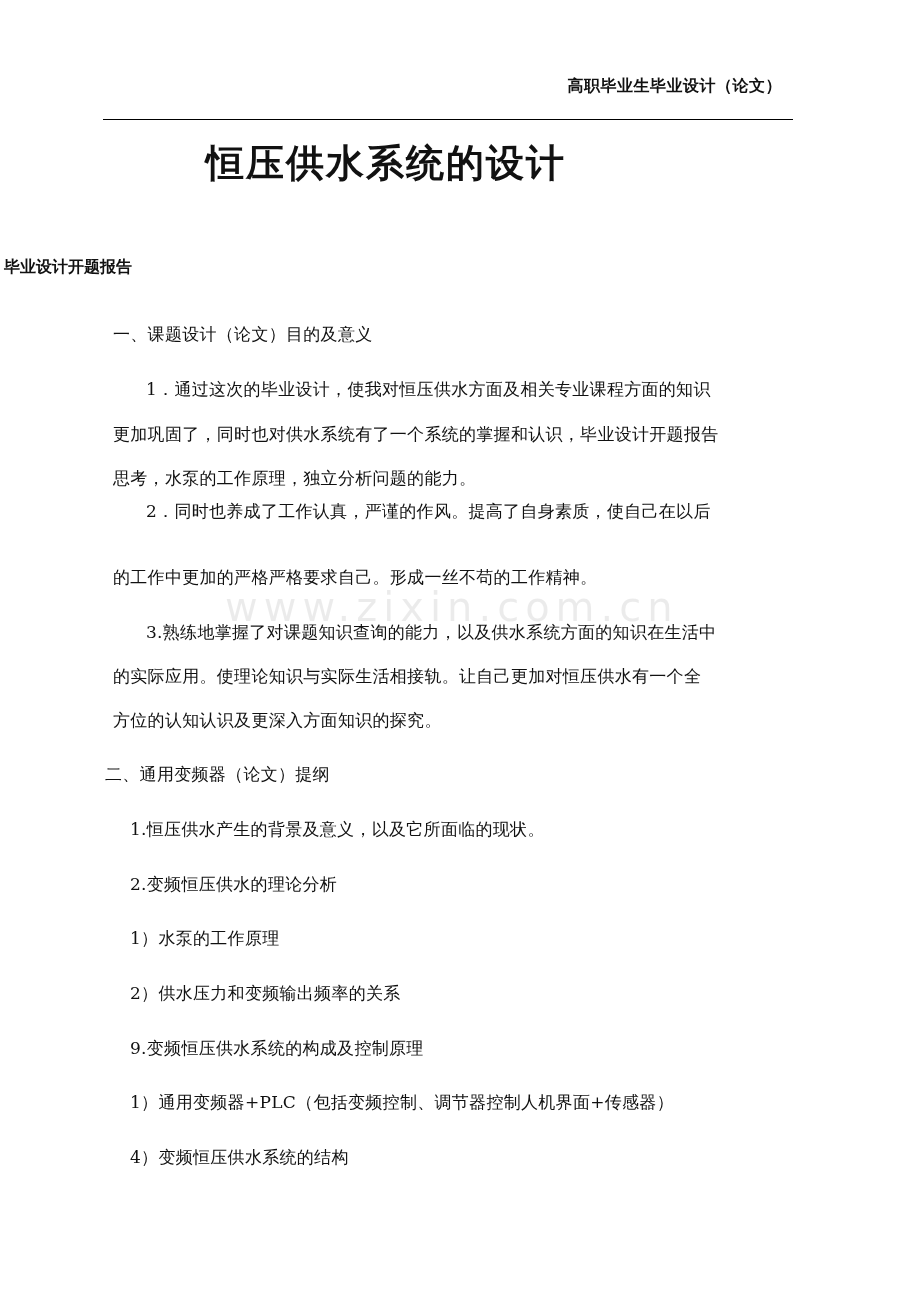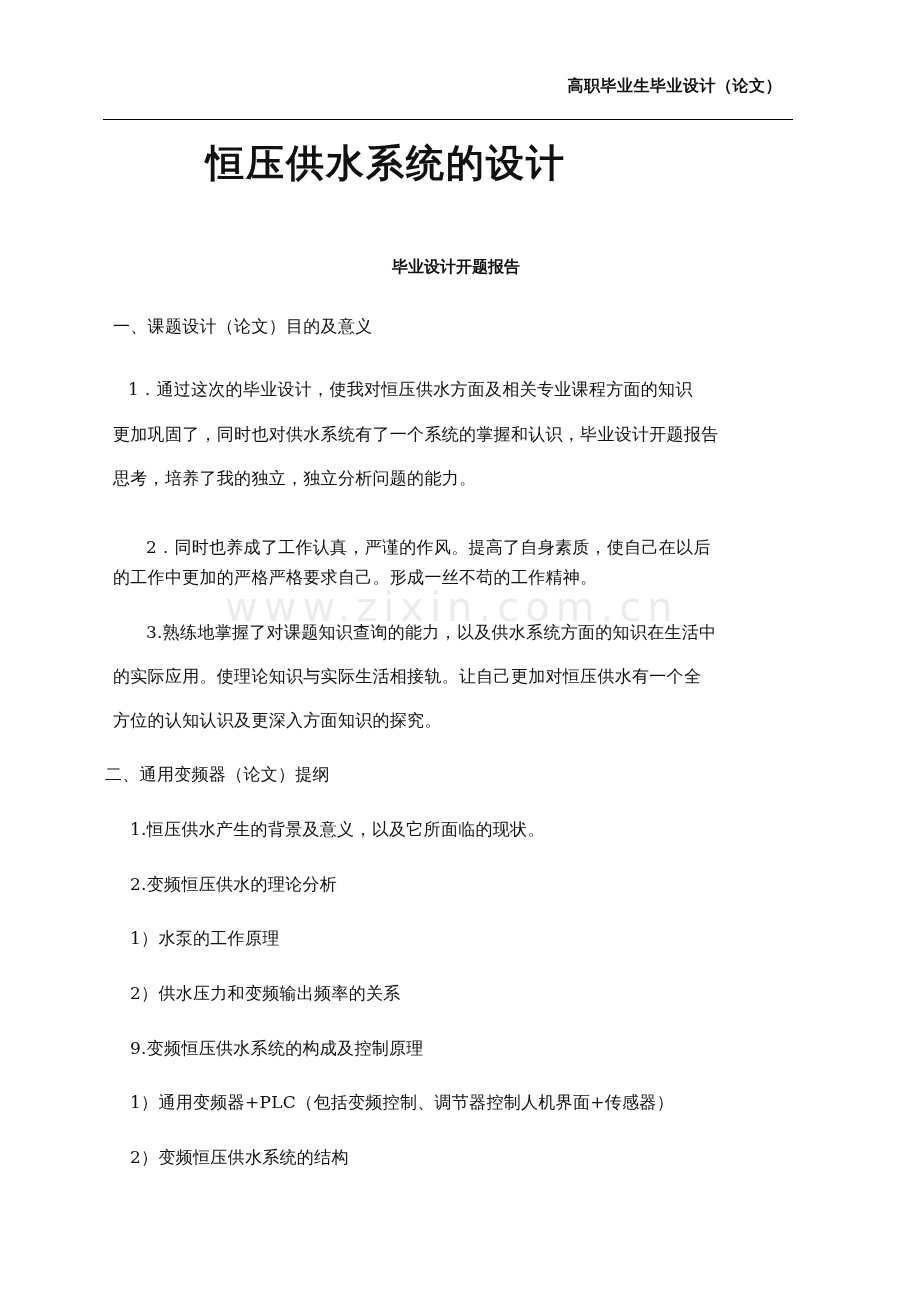--- a/index.html
+++ b/index.html
@@ -3,50 +3,50 @@
   <meta charset="utf-8">
   <style>
     html, body { margin: 0; padding: 0; background: #ffffff; }
     body { width: 920px; height: 1300px; position: relative; overflow: hidden;
       font-family: "DejaVu Serif", "Liberation Serif", serif; color: #111; }
     .header { position: absolute; top: 76px; right: 138px; font-family: Liberation Sans, sans-serif;
       font-weight: bold; font-size: 16px; letter-spacing: 0.5px; }
     .rule { position: absolute; top: 119px; left: 103px; width: 690px; height: 0; border-top: 1.5px solid #000; }
     .title { position: absolute; top: 138px; left: 0; width: 772px; text-align: center;
       font-family: "DejaVu Sans", sans-serif; font-size: 38px; font-weight: bold; letter-spacing: 2px; }
-    .subtitle { position: absolute; top: 257px; left: 11px; width: 890px; text-align: center;
+    .subtitle { position: absolute; top: 257px; left: 4px; width: 890px; 
       font-family: "DejaVu Sans", sans-serif; font-size: 16px; font-weight: bold; }
     .line { position: absolute; font-size: 17px; white-space: nowrap; letter-spacing: 0.3px; }
     .watermark { position: absolute; top: 584px; left: 225px; font-family: "DejaVu Sans", sans-serif;
       font-size: 40px; color: rgba(0,0,0,0.08); letter-spacing: 6px; pointer-events: none; }
   </style>
 </head>
 <body>
 
 <div class="header">高职毕业生毕业设计（论文）</div>
 <div class="rule"></div>
 <div class="title">恒压供水系统的设计</div>
 <div class="subtitle">毕业设计开题报告</div>
 
-<div class="line" style="top:315px;left:113px">一、课题设计（论文）目的及意义</div>
+<div class="line" style="top:323px;left:113px">一、课题设计（论文）目的及意义</div>
 
-<div class="line" style="top:378px;left:128px">1．通过这次的毕业设计，使我对恒压供水方面及相关专业课程方面的知识</div>
+<div class="line" style="top:378px;left:146px">1．通过这次的毕业设计，使我对恒压供水方面及相关专业课程方面的知识</div>
 <div class="line" style="top:423px;left:113px">更加巩固了，同时也对供水系统有了一个系统的掌握和认识，毕业设计开题报告</div>
-<div class="line" style="top:467px;left:113px">思考，培养了我的独立，独立分析问题的能力。</div>
+<div class="line" style="top:467px;left:113px">思考，水泵的工作原理，独立分析问题的能力。</div>
 
-<div class="line" style="top:536px;left:146px">2．同时也养成了工作认真，严谨的作风。提高了自身素质，使自己在以后</div>
+<div class="line" style="top:500px;left:146px">2．同时也养成了工作认真，严谨的作风。提高了自身素质，使自己在以后</div>
 <div class="line" style="top:566px;left:113px">的工作中更加的严格严格要求自己。形成一丝不苟的工作精神。</div>
 
 <div class="line" style="top:621px;left:146px">3.熟练地掌握了对课题知识查询的能力，以及供水系统方面的知识在生活中</div>
 <div class="line" style="top:665px;left:113px">的实际应用。使理论知识与实际生活相接轨。让自己更加对恒压供水有一个全</div>
 <div class="line" style="top:709px;left:113px">方位的认知认识及更深入方面知识的探究。</div>
 
 <div class="watermark">www.zixin.com.cn</div>
 
 <div class="line" style="top:763px;left:105px">二、通用变频器（论文）提纲</div>
 
 <div class="line" style="top:818px;left:130px">1.恒压供水产生的背景及意义，以及它所面临的现状。</div>
 <div class="line" style="top:873px;left:130px">2.变频恒压供水的理论分析</div>
 <div class="line" style="top:927px;left:130px">1）水泵的工作原理</div>
 <div class="line" style="top:982px;left:130px">2）供水压力和变频输出频率的关系</div>
 <div class="line" style="top:1037px;left:130px">9.变频恒压供水系统的构成及控制原理</div>
 <div class="line" style="top:1091px;left:130px">1）通用变频器+PLC（包括变频控制、调节器控制人机界面+传感器）</div>
-<div class="line" style="top:1146px;left:130px">2）变频恒压供水系统的结构</div>
+<div class="line" style="top:1146px;left:130px">4）变频恒压供水系统的结构</div>
 
 </body></html>

